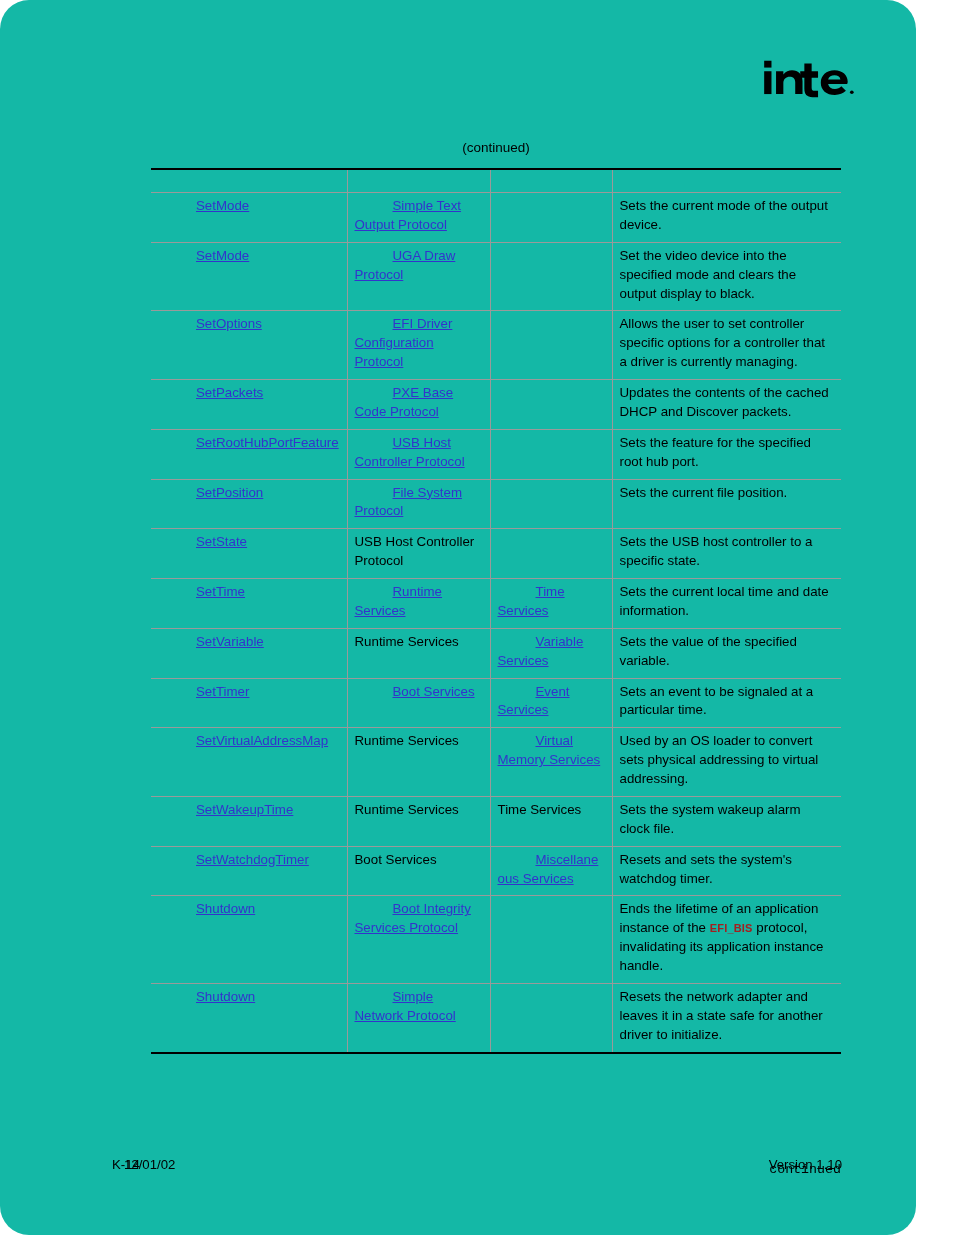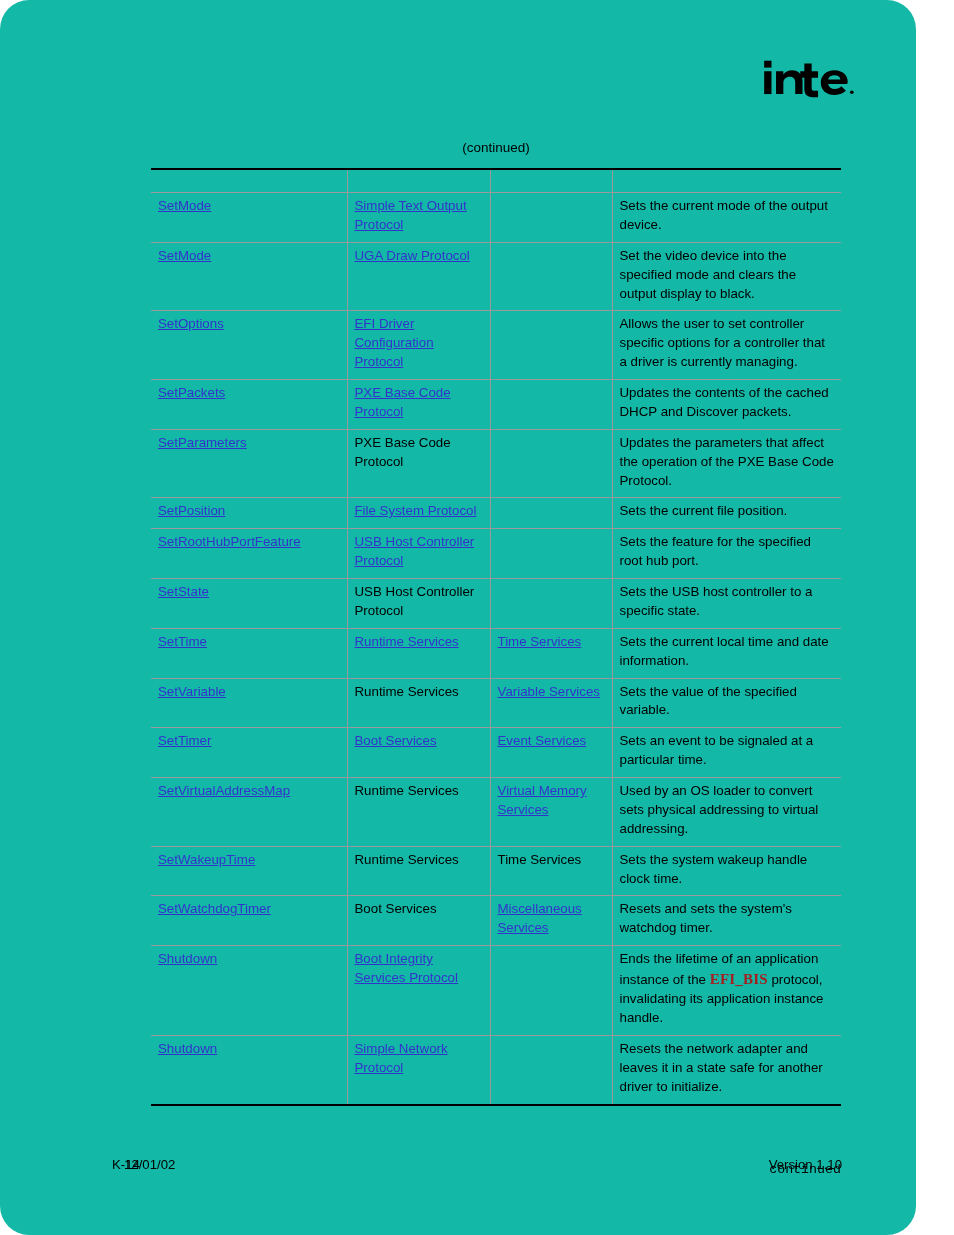--- a/index.html
+++ b/index.html
@@ -81,26 +81,27 @@
   table.apitbl tr.hdr td.first { border-right: 1px solid #9a9a9a; }
 
   
   table.apitbl tr.lastrow td {
     border-bottom: 2px solid #000000;
   }
 
   a.xref {
     color: #3333cc;
     text-decoration: underline;
+    margin-left: 38px;
   }
   code.efi {
-    font-family: Liberation Serif, serif;
+    font-family: Liberation Sans, sans-serif;
     color: #a32020;
     font-weight: bold;
-    font-size: 15px;
+    font-size: 11px;
     letter-spacing: 0.2px;
   }
 
   .cont-foot {
     position: absolute;
     left: 151px;
     width: 690px;
     text-align: right;
     font-size: 13.3px;
     color: #000;
@@ -179,36 +180,30 @@
             <td>&nbsp;</td>
             <td>Allows the user to set controller specific options for a controller that a driver is currently managing.</td>
           </tr>
           <tr>
             <td class="c1cell"><a class="xref" href="#">SetPackets</a></td>
             <td><a class="xref" href="#">PXE Base Code Protocol</a></td>
             <td>&nbsp;</td>
             <td>Updates the contents of the cached DHCP and Discover packets.</td>
           </tr>
           <tr>
-            <td class="c1cell"><a class="xref" href="#">SetParameters</a></td>
-            <td>PXE Base Code Protocol</td>
-            <td>&nbsp;</td>
-            <td>Updates the parameters that affect the operation of the PXE Base Code Protocol.</td>
+            <td class="c1cell"><a class="xref" href="#">SetRootHubPortFeature</a></td>
+            <td><a class="xref" href="#">USB Host Controller Protocol</a></td>
+            <td>&nbsp;</td>
+            <td>Sets the feature for the specified root hub port.</td>
           </tr>
           <tr>
             <td class="c1cell"><a class="xref" href="#">SetPosition</a></td>
             <td><a class="xref" href="#">File System Protocol</a></td>
             <td>&nbsp;</td>
             <td>Sets the current file position.</td>
-          </tr>
-          <tr>
-            <td class="c1cell"><a class="xref" href="#">SetRootHubPortFeature</a></td>
-            <td><a class="xref" href="#">USB Host Controller Protocol</a></td>
-            <td>&nbsp;</td>
-            <td>Sets the feature for the specified root hub port.</td>
           </tr>
           <tr>
             <td class="c1cell"><a class="xref" href="#">SetState</a></td>
             <td>USB Host Controller Protocol</td>
             <td>&nbsp;</td>
             <td>Sets the USB host controller to a specific state.</td>
           </tr>
           <tr>
             <td class="c1cell"><a class="xref" href="#">SetTime</a></td>
             <td><a class="xref" href="#">Runtime Services</a></td>
@@ -230,21 +225,21 @@
           <tr>
             <td class="c1cell"><a class="xref" href="#">SetVirtualAddressMap</a></td>
             <td>Runtime Services</td>
             <td><a class="xref" href="#">Virtual Memory Services</a></td>
             <td>Used by an OS loader to convert sets physical addressing to virtual addressing.</td>
           </tr>
           <tr>
             <td class="c1cell"><a class="xref" href="#">SetWakeupTime</a></td>
             <td>Runtime Services</td>
             <td>Time Services</td>
-            <td>Sets the system wakeup handle clock time.</td>
+            <td>Sets the system wakeup alarm clock file.</td>
           </tr>
           <tr>
             <td class="c1cell"><a class="xref" href="#">SetWatchdogTimer</a></td>
             <td>Boot Services</td>
             <td><a class="xref" href="#">Miscellaneous Services</a></td>
             <td>Resets and sets the system's watchdog timer.</td>
           </tr>
           <tr>
             <td class="c1cell"><a class="xref" href="#">Shutdown</a></td>
             <td><a class="xref" href="#">Boot Integrity Services Protocol</a></td>

